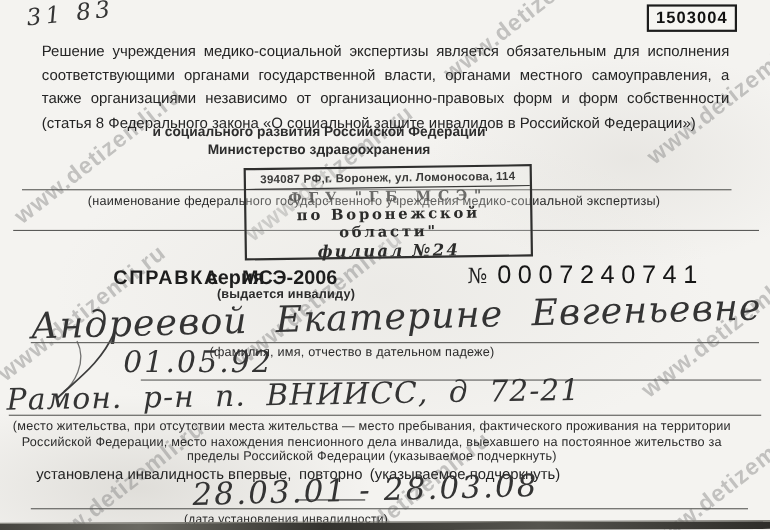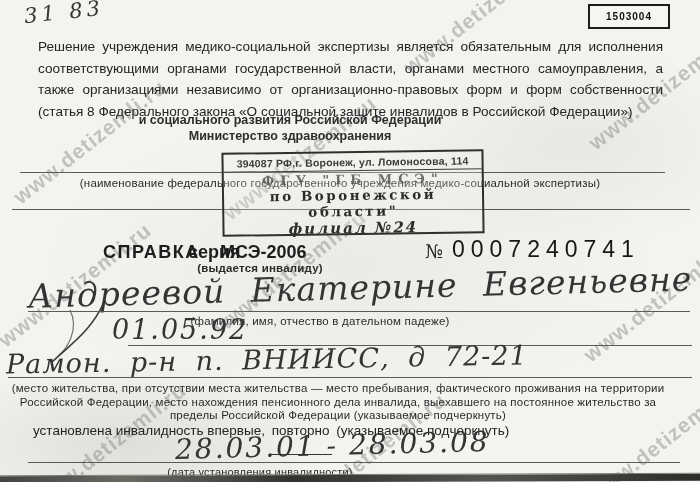--- a/index.html
+++ b/index.html
@@ -27,21 +27,21 @@
   
   .hand{
     font-family:"DejaVu Serif","Liberation Serif",serif;font-style:italic;
     color:#343434;white-space:nowrap;
   }
   
   #corner-note{left:24px;top:0px;font-size:21px;transform:rotate(-6deg);letter-spacing:4px;}
   #form-number-box{
     left:588px;top:4px;width:78px;height:21px;border:2px solid #1c1c1c;
     display:flex;align-items:center;justify-content:center;
-    font-weight:bold;font-size:10px;letter-spacing:1px;background:#f6f5f2;color:#111;
+    font-weight:bold;font-size:15px;letter-spacing:1px;background:#f6f5f2;color:#111;
   }
   #intro-paragraph{
     left:38px;top:36px;width:625px;font-size:13.6px;line-height:21.5px;
     text-align:justify;color:#252525;
   }
   #ministry{left:0;top:113px;width:580px;text-align:center;font-weight:bold;font-size:12.5px;line-height:15.5px;color:#2d2d2d;}
   
   #stamp{
     left:222px;top:151px;width:258px;height:80px;border:2.5px solid #2f2f2e;
     transform:rotate(-0.8deg);text-align:center;color:#2e2e2d;background:rgba(244,243,240,.25);

